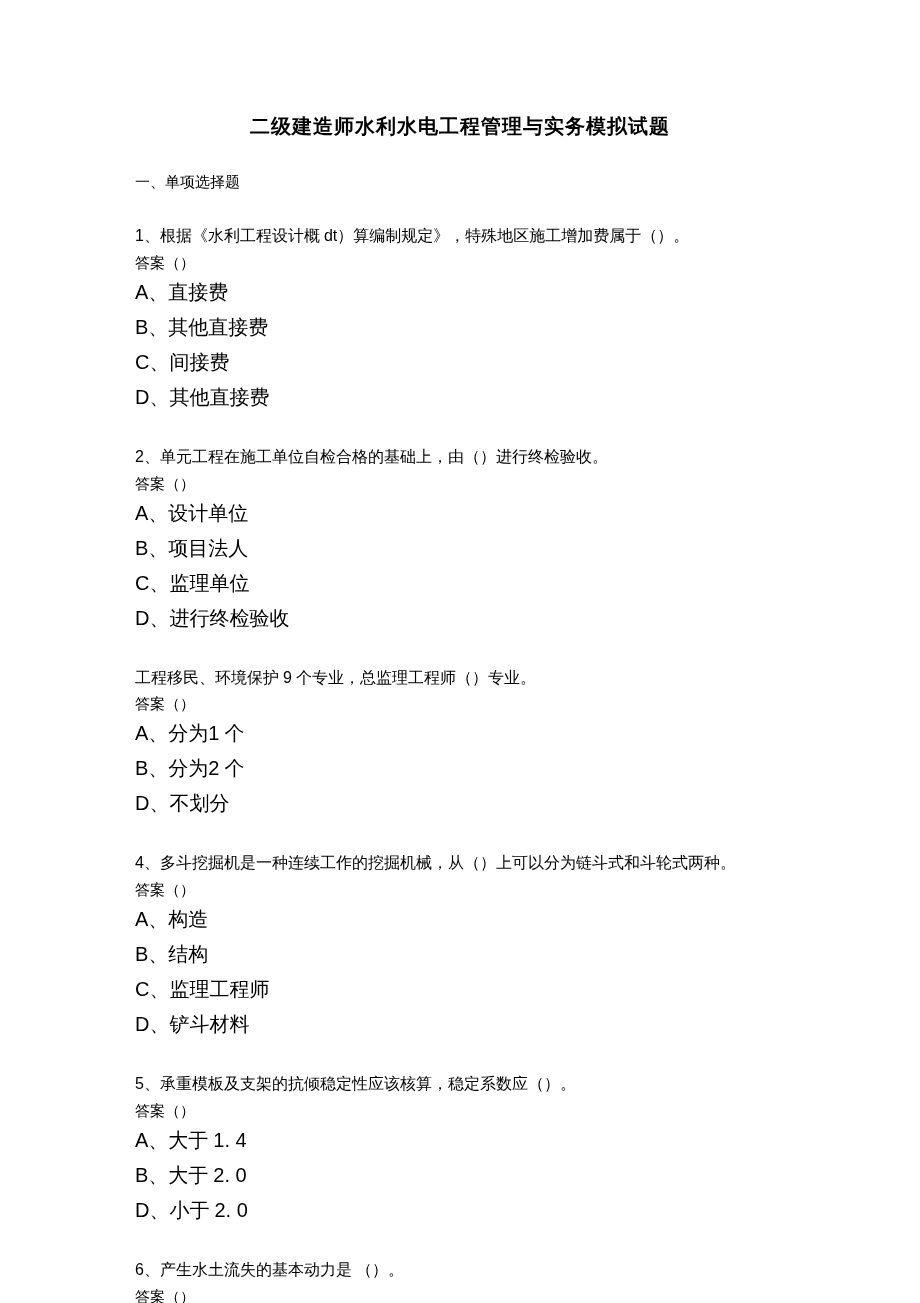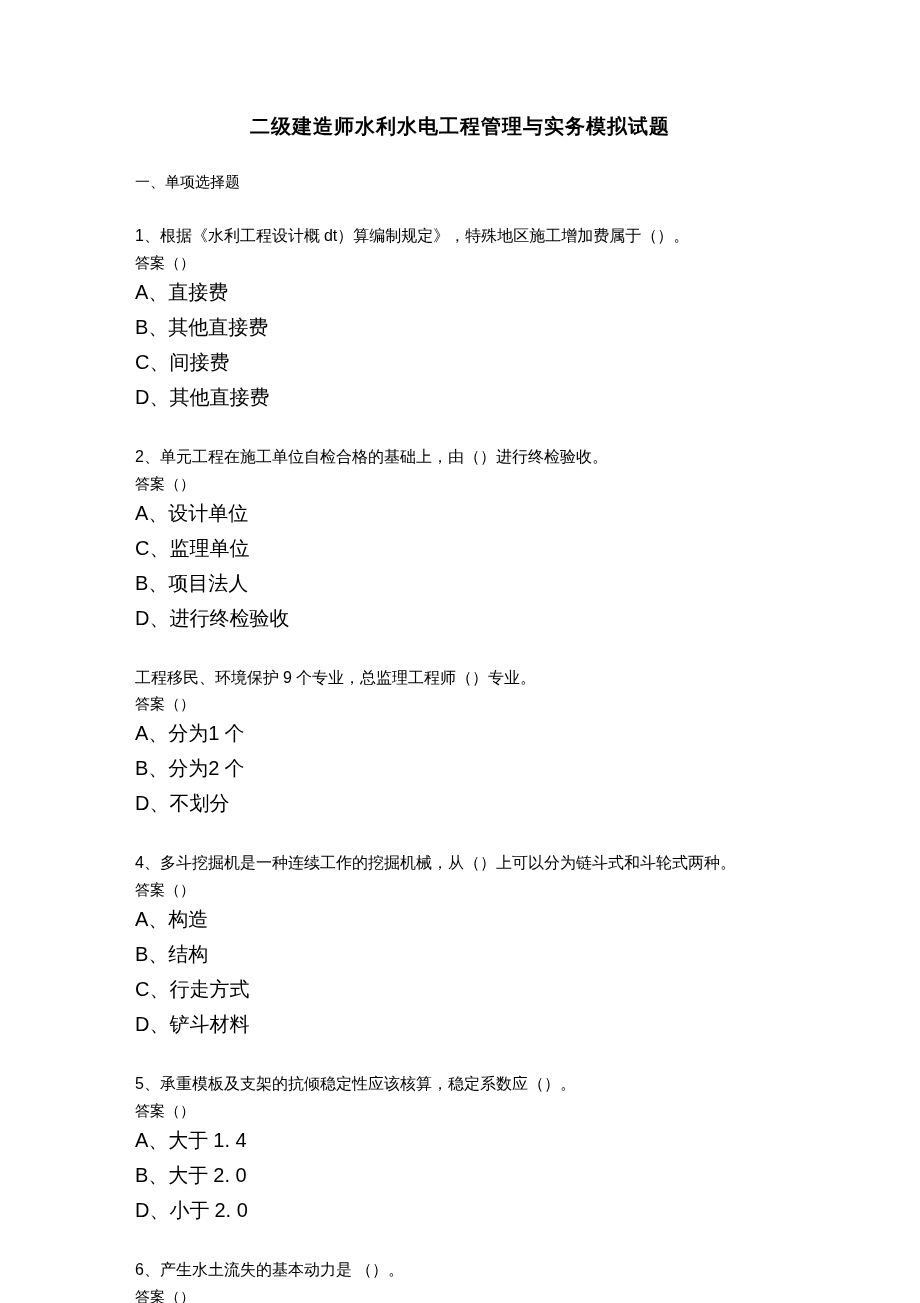--- a/index.html
+++ b/index.html
@@ -59,39 +59,39 @@
   <div class="option"><span class="num-latin">A</span><span>、直接费</span></div>
   <div class="option"><span class="num-latin">B</span><span>、其他直接费</span></div>
   <div class="option"><span class="num-latin">C</span><span>、间接费</span></div>
   <div class="option"><span class="num-latin">D</span><span>、其他直接费</span></div>
 </div>
 
 <div class="question-block">
   <div class="question-stem"><span class="num-latin">2</span><span>、单元工程在施工单位自检合格的基础上</span><span>，由（）进行终检验收。</span></div>
   <div class="answer-line">答案（）</div>
   <div class="option"><span class="num-latin">A</span><span>、设计单位</span></div>
+  <div class="option"><span class="num-latin">B</span><span>、项目法人</span></div>
   <div class="option"><span class="num-latin">C</span><span>、监理单位</span></div>
-  <div class="option"><span class="num-latin">B</span><span>、项目法人</span></div>
   <div class="option"><span class="num-latin">D</span><span>、进行终检验收</span></div>
 </div>
 
 <div class="question-block">
   <div class="question-stem"><span>工程移民、环境保护 </span><span class="num-latin">9</span><span> 个专业，总监理工程师（）专业。</span></div>
   <div class="answer-line">答案（）</div>
   <div class="option"><span class="num-latin">A</span><span>、分为</span><span class="num-latin">1</span><span> 个</span></div>
   <div class="option"><span class="num-latin">B</span><span>、分为</span><span class="num-latin">2</span><span> 个</span></div>
   <div class="option"><span class="num-latin">D</span><span>、不划分</span></div>
 </div>
 
 <div class="question-block">
   <div class="question-stem"><span class="num-latin">4</span><span>、多斗挖掘机是一种连续工作的挖掘机械</span><span>，从（）上可以分为链斗式和斗轮式两种。</span></div>
   <div class="answer-line">答案（）</div>
   <div class="option"><span class="num-latin">A</span><span>、构造</span></div>
   <div class="option"><span class="num-latin">B</span><span>、结构</span></div>
-  <div class="option"><span class="num-latin">C</span><span>、行走方式</span></div>
+  <div class="option"><span class="num-latin">C</span><span>、监理工程师</span></div>
   <div class="option"><span class="num-latin">D</span><span>、铲斗材料</span></div>
 </div>
 
 <div class="question-block">
   <div class="question-stem"><span class="num-latin">5</span><span>、承重模板及支架的抗倾稳定性应该核算</span><span>，稳定系数应（）。</span></div>
   <div class="answer-line">答案（）</div>
   <div class="option"><span class="num-latin">A</span><span>、大于 </span><span class="num-latin">1. 4</span></div>
   <div class="option"><span class="num-latin">B</span><span>、大于 </span><span class="num-latin">2. 0</span></div>
   <div class="option"><span class="num-latin">D</span><span>、小于 </span><span class="num-latin">2. 0</span></div>
 </div>

